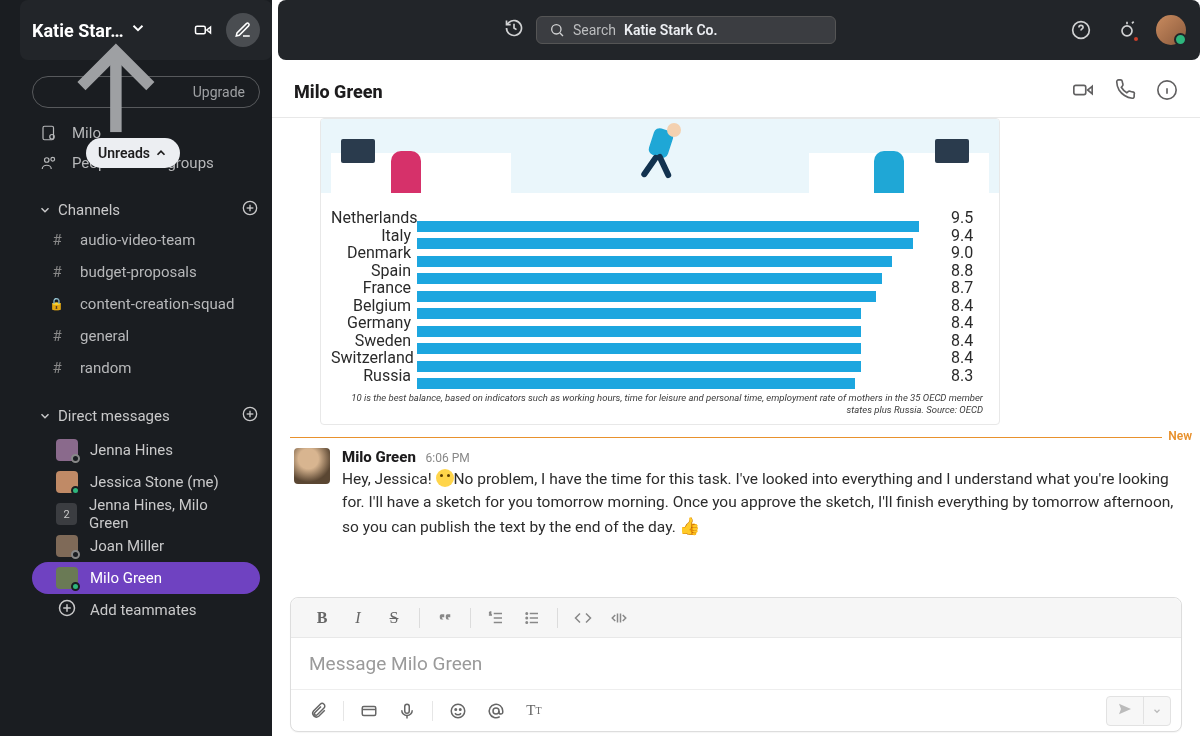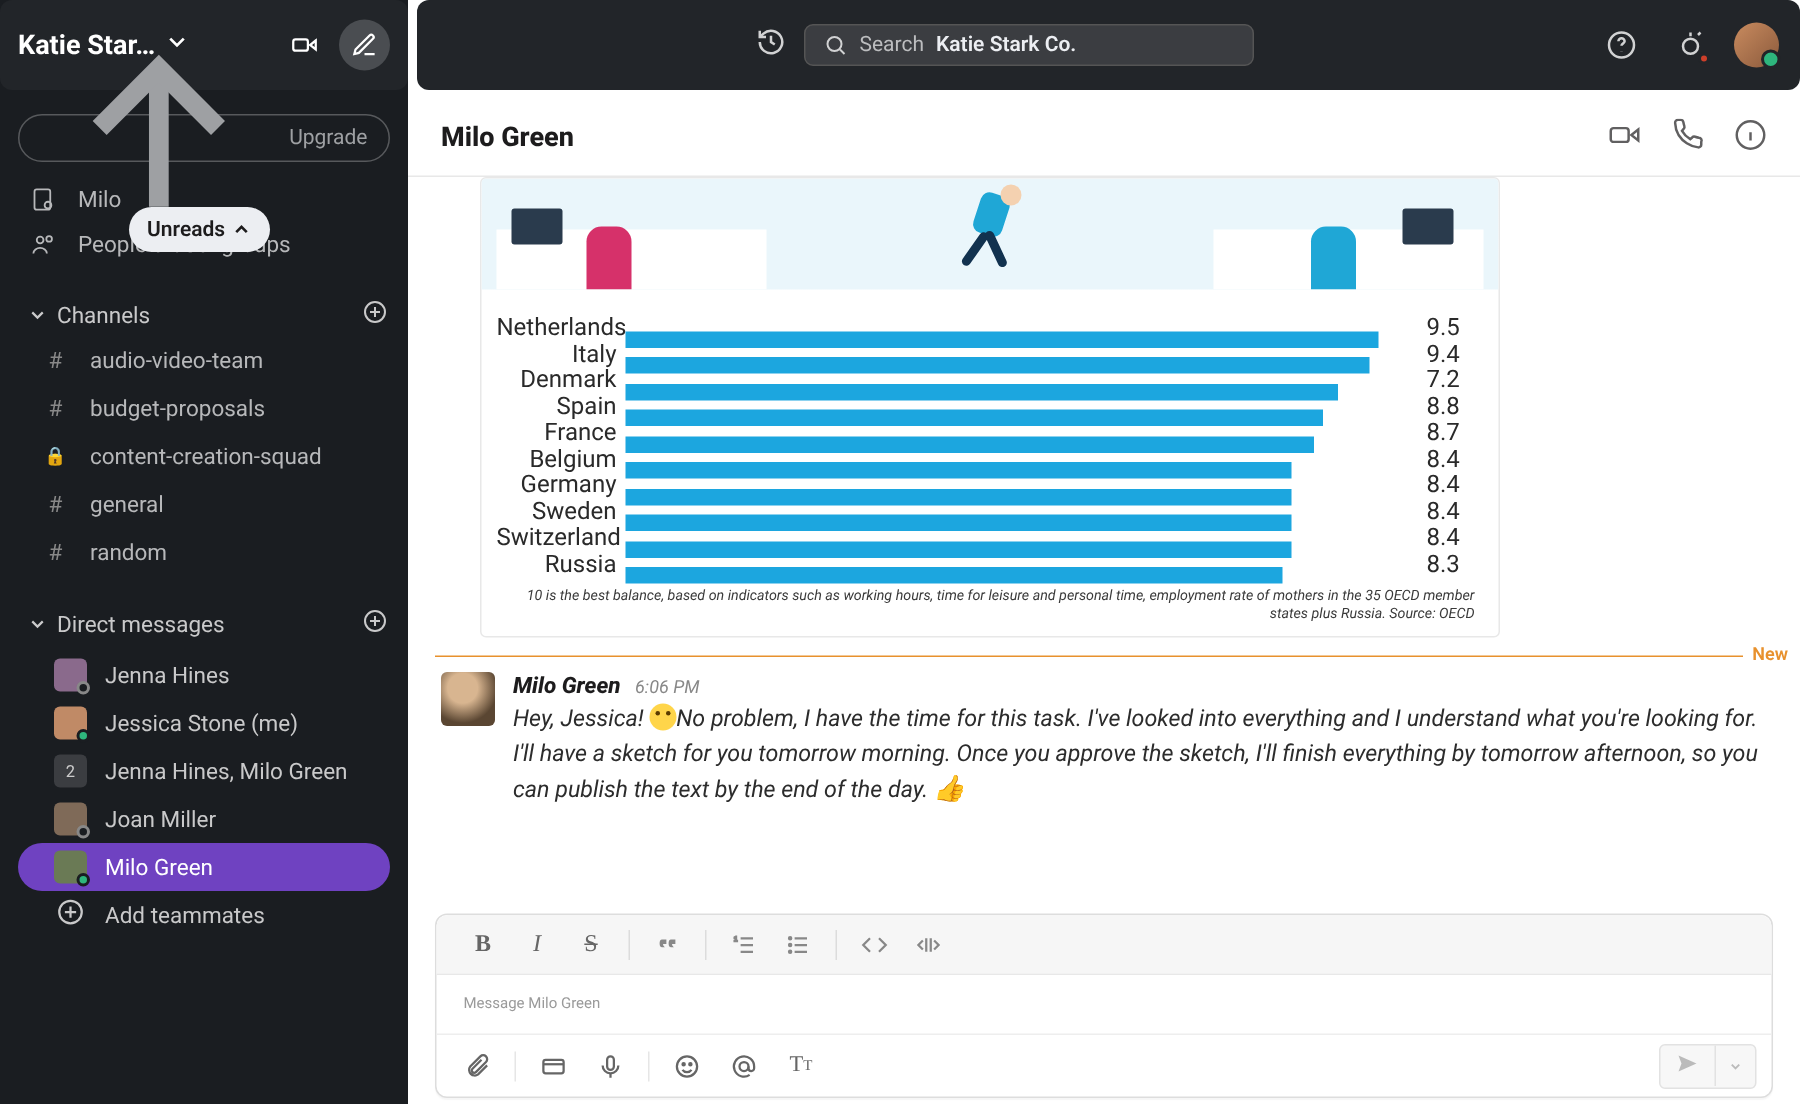--- a/index.html
+++ b/index.html
@@ -1,20 +1,20 @@
 <!DOCTYPE html>
 <html><head>
 <meta charset="utf-8">
 <style>
   * { box-sizing: border-box; margin: 0; padding: 0; }
   html, body { height: 100%; font-family: -apple-system, "Segoe UI", Roboto, Helvetica, Arial, sans-serif; overflow:hidden;}
   body { display:flex; height:736px; width:1200px; background:#fff;}
 
   
-  .left { width:272px; background:#1a1d21; color:#c9c9ca; display:flex; flex-direction:column; position:relative;}
+  .left { width:272px; background:#1a1d21; color:#c9c9ca; display:flex; flex-direction:column; position:relative;padding-left:20px;}
   .ws-header { height:60px; background:#222529; border-radius:8px; margin:0 0 6px 0; display:flex; align-items:center; padding:0 12px; gap:6px;}
   .ws-title { color:#fff; font-weight:700; font-size:18px; white-space:nowrap; overflow:hidden; text-overflow:ellipsis; max-width:110px;}
   .ws-header .icon-btn { width:34px; height:34px; border-radius:50%; display:flex; align-items:center; justify-content:center; color:#fff;}
   .ws-header .compose { background:#4a4d51;}
   .chev svg, .icon-btn svg { width:18px; height:18px; }
   .upgrade { margin:10px 12px 0 12px; height:32px; border:1px solid #57595c; border-radius:16px; color:#9ea0a3; display:flex; align-items:center; gap:8px; padding:0 14px; font-size:14px;}
 
   .nav-row { display:flex; align-items:center; gap:14px; padding:6px 20px; font-size:15px; color:#b7b8ba; position:relative;}
   .nav-row svg { width:18px; height:18px; flex-shrink:0; fill:none; stroke:currentColor; stroke-width:1.6;}
   .floating-pill { position:absolute; left:86px; top:138px; height:30px; background:#eceef2; color:#1d1c1d; font-weight:600; border-radius:16px; padding:0 12px; display:flex; align-items:center; gap:4px; font-size:14px;}
@@ -83,38 +83,38 @@
   .c-row{display:flex; align-items:center; height:17.5px; font-size:16px; color:#2a2a2a;}
   .c-lbl{width:86px; text-align:right; padding-right:6px;}
   .c-bar-wrap{flex:1; position:relative;}
   .c-bar{position:absolute; left:0; top:3px; height:11px; background:#1ca6df;}
   .c-val{width:34px; padding-left:6px; text-align:left;}
   .c-foot{font-size:9.5px; color:#3a3a3a; font-style:italic; text-align:right; padding:6px 16px 2px 16px; line-height:1.25;}
 
   .new-div{height:1px; background:#e8912d; margin:0 18px; position:relative;}
   .new-div .tag{position:absolute; right:-16px; top:-8px; font-size:12px; font-weight:600; color:#e8912d; background:#fff; padding:0 6px;}
 
-  .msg{display:flex; gap:12px; padding:10px 22px 6px 22px;font-style:italic;}
+  .msg{display:flex; gap:12px; padding:10px 22px 6px 22px;}
   .msg .mav{width:36px; height:36px; border-radius:4px; background:radial-gradient(circle at 40% 30%, #d8b590 30%, #5a4632 70%);}
   .msg .mhead{font-size:15px;}
   .msg .mhead .mn{font-weight:800; color:#1d1c1d;}
   .msg .mhead .mt{font-size:12px; color:#888; margin-left:6px;}
   .msg .mbody{font-size:15.5px; color:#2c2c2c; line-height:1.5; margin-top:2px;}
   .emoji{display:inline-block; width:18px; height:18px; border-radius:50%; background:#ffd54a; position:relative; vertical-align:-3px;}
   .emoji::before,.emoji::after{content:""; position:absolute; width:3px; height:3px; background:#5a3b00; border-radius:50%; top:5px;}
   .emoji::before{left:4px;} .emoji::after{right:4px;}
   .thumb{display:inline-block; font-size:17px;}
 
   
   .composer{margin:4px 18px 4px 18px; border:1px solid #dddddd; border-radius:8px; background:#fff; box-shadow:0 1px 1px rgba(0,0,0,.04);}
   .toolbar{height:40px; background:#f6f6f6; border-bottom:1px solid #e8e8e8; display:flex; align-items:center; padding:0 14px; gap:2px; border-radius:8px 8px 0 0;}
   .tb{width:34px; height:30px; display:flex; align-items:center; justify-content:center; color:#666; font-family:Georgia,serif;}
   .tb.sep{width:1px; height:20px; background:#dcdcdc; margin:0 6px;}
   .tb svg{width:18px; height:18px;}
-  .compose-in{padding:14px 18px; color:#9a9a9a; font-size:10px;}
+  .compose-in{padding:14px 18px; color:#9a9a9a; font-size:19px;}
   .bottombar{height:42px; border-top:1px solid #eee; display:flex; align-items:center; padding:0 10px; gap:4px;}
   .bb{width:34px; height:30px; display:flex; align-items:center; justify-content:center; color:#666;}
   .bb svg{width:18px;height:18px;}
   .bb.sep{width:1px; height:20px; background:#e6e6e6; margin:0 4px;}
   .send{margin-left:auto; display:flex; align-items:center; border:1px solid #e2e2e2; border-radius:4px; background:#f7f7f7;}
   .send .s1{padding:4px 10px; color:#aaa;}
   .send .s2{padding:4px 8px; border-left:1px solid #e2e2e2; color:#aaa;}
 </style>
 </head>
 <body>
@@ -349,21 +349,21 @@
               <span class="c-bar-wrap">
                 <span class="c-bar" style="width:94%; background:#1ca6df"></span>
               </span>
               <span class="c-val">9.4</span>
             </div>
             <div class="c-row">
               <span class="c-lbl">Denmark</span>
               <span class="c-bar-wrap">
                 <span class="c-bar" style="width:90%; background:#1ca6df"></span>
               </span>
-              <span class="c-val">7.2</span>
+              <span class="c-val">9.0</span>
             </div>
             <div class="c-row">
               <span class="c-lbl">Spain</span>
               <span class="c-bar-wrap">
                 <span class="c-bar" style="width:88.00000000000001%; background:#1ca6df"></span>
               </span>
               <span class="c-val">8.8</span>
             </div>
             <div class="c-row">
               <span class="c-lbl">France</span>

